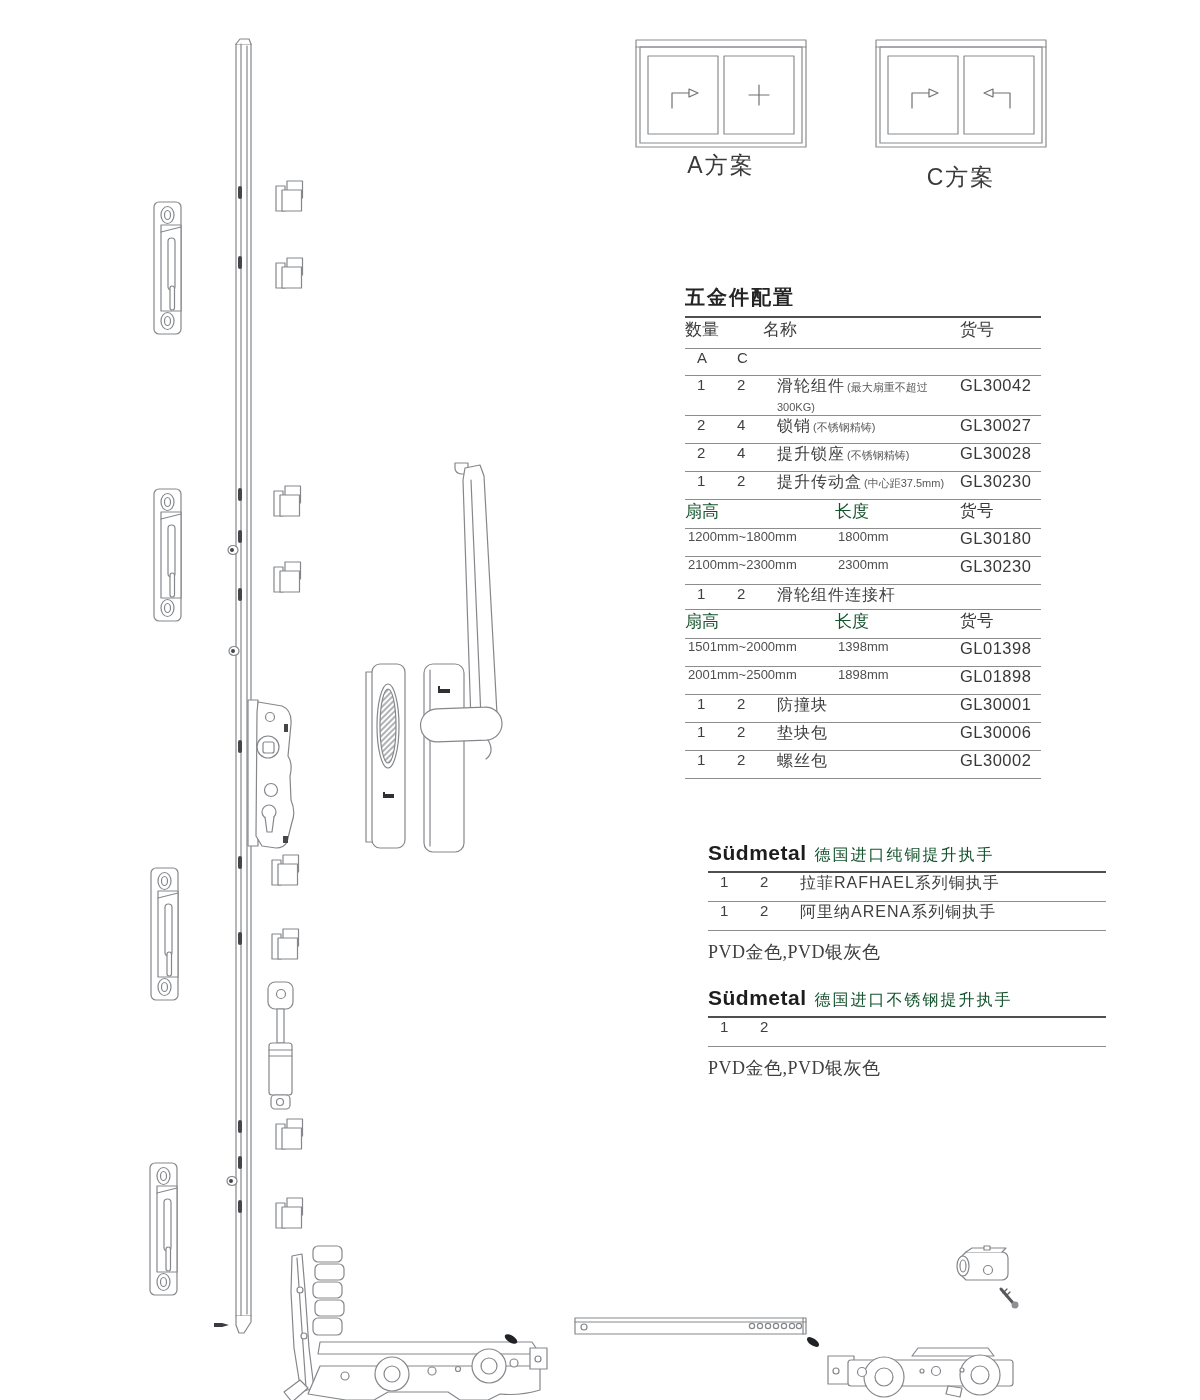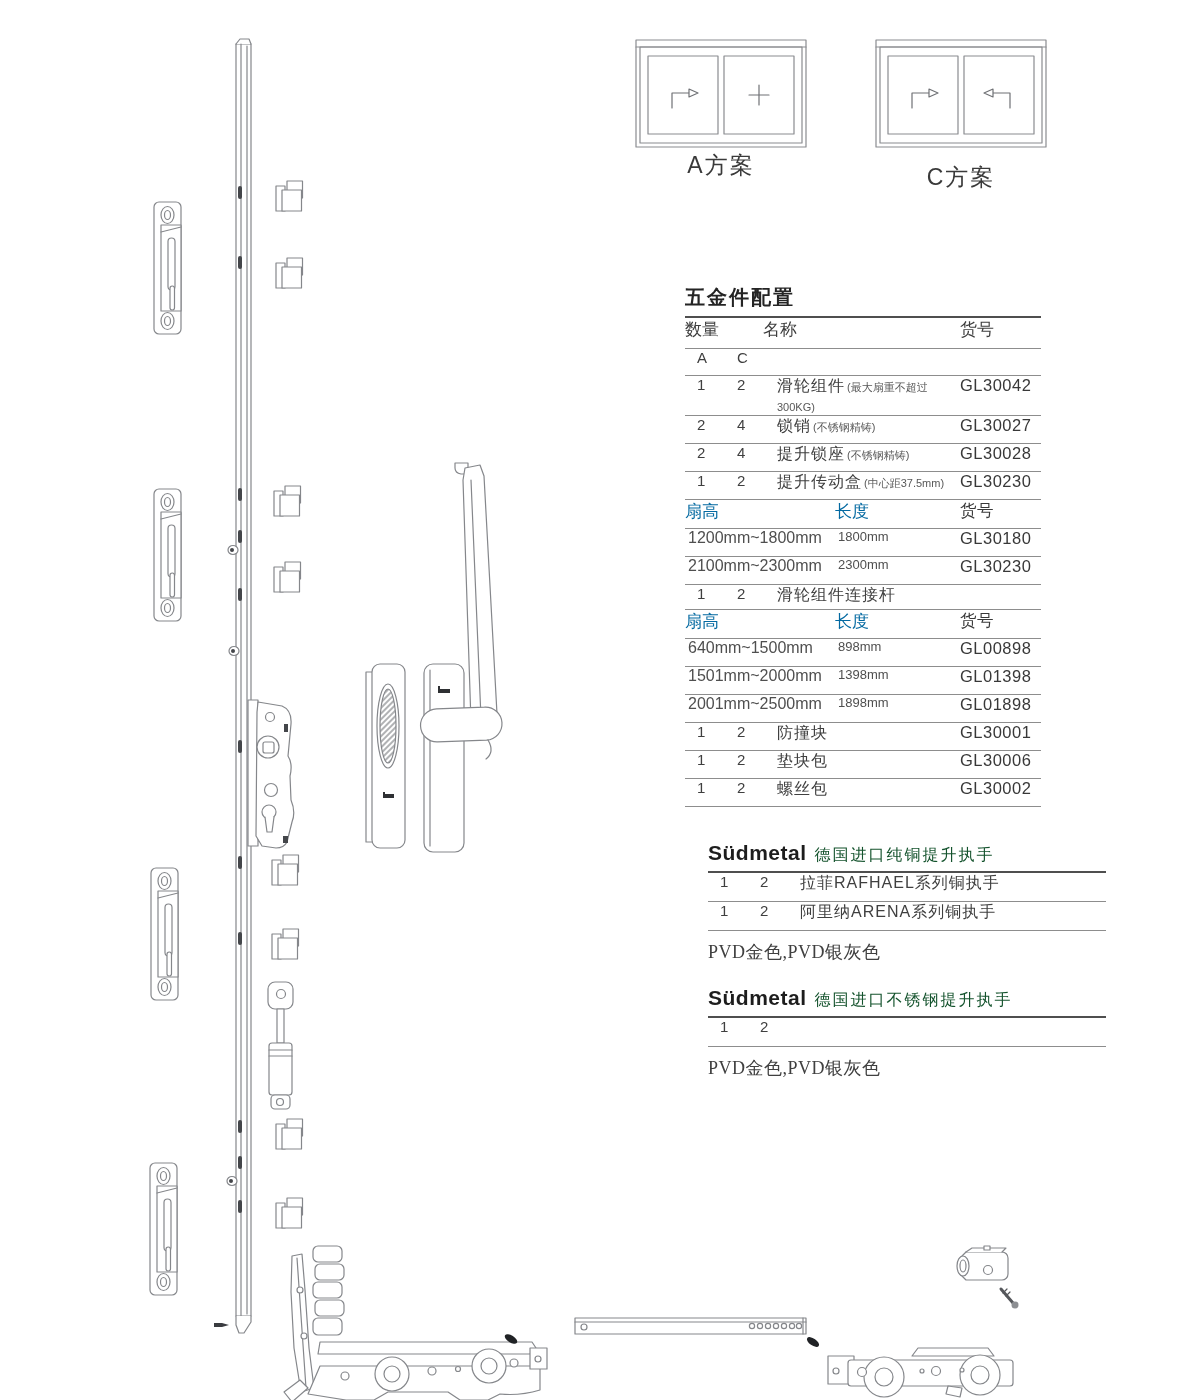--- a/index.html
+++ b/index.html
@@ -16,24 +16,24 @@
   .row.head{min-height:30px;font-size:17px;color:#3d3d3d;}
   .row.sub{min-height:26px;font-size:16px;color:#3d3d3d;}
   .hQty{width:78px;}
   .hName{flex:1;}
   .hCode{width:81px;}
   .cA{width:40px;padding-left:12px;font-size:15px;color:#3f3f3f;}
   .cC{width:40px;font-size:15px;color:#3f3f3f;}
   .cName{flex:1;font-size:16px;color:#3f3f3f;letter-spacing:1px;}
   .note{font-size:11px;color:#585858;margin-left:2px;letter-spacing:0;}
   .cCode{width:81px;font-size:16.5px;color:#383838;letter-spacing:.5px;}
-  .sizeH{width:150px;font-size:16px;color:#4f4f4f;padding-left:3px;}
+  .sizeH{width:150px;font-size:13px;color:#4f4f4f;padding-left:3px;}
   .sizeL{flex:1;font-size:13px;color:#4f4f4f;}
   .row.headS{font-size:17px;color:#3d3d3d;min-height:28px;}
-  .headS .sizeH,.headS .sizeL{font-size:17px;color:#0369a1;padding-left:0;}
+  .headS .sizeH,.headS .sizeL{font-size:17px;color:#14532d;padding-left:0;}
   .row.conn{min-height:24px;}
   
   .sec{position:absolute;left:708px;width:398px;}
   .sec-title{display:flex;align-items:baseline;border-bottom:2px solid #4f4f4f;padding-bottom:5px;}
   .brand{font-size:21px;font-weight:bold;color:#1d1d1d;letter-spacing:.5px;margin-right:8px;}
   .sec-zh{font-size:16px;font-weight:normal;color:#14532d;letter-spacing:2px;}
   .sec .row{border-bottom:1px solid #8d8d8d;min-height:28px;}
   .sec .row:first-of-type{border-top:none;}
   .sec-note{font-size:18px;color:#404040;padding-top:9px;letter-spacing:.5px;font-family:Liberation Serif, serif;}
 </style>
@@ -328,25 +328,20 @@
     <span class="cC">2</span>
     <span class="cName">滑轮组件连接杆</span>
   </div>
 
   <div class="row headS">
     <span class="sizeH">扇高</span>
     <span class="sizeL">长度</span>
     <span class="cCode">货号</span>
   </div>
   <div class="row">
-    <span class="sizeH">640mm~1500mm</span>
-    <span class="sizeL">898mm</span>
-    <span class="cCode">GL00898</span>
-  </div>
-  <div class="row">
     <span class="sizeH">1501mm~2000mm</span>
     <span class="sizeL">1398mm</span>
     <span class="cCode">GL01398</span>
   </div>
   <div class="row">
     <span class="sizeH">2001mm~2500mm</span>
     <span class="sizeL">1898mm</span>
     <span class="cCode">GL01898</span>
   </div>
 

